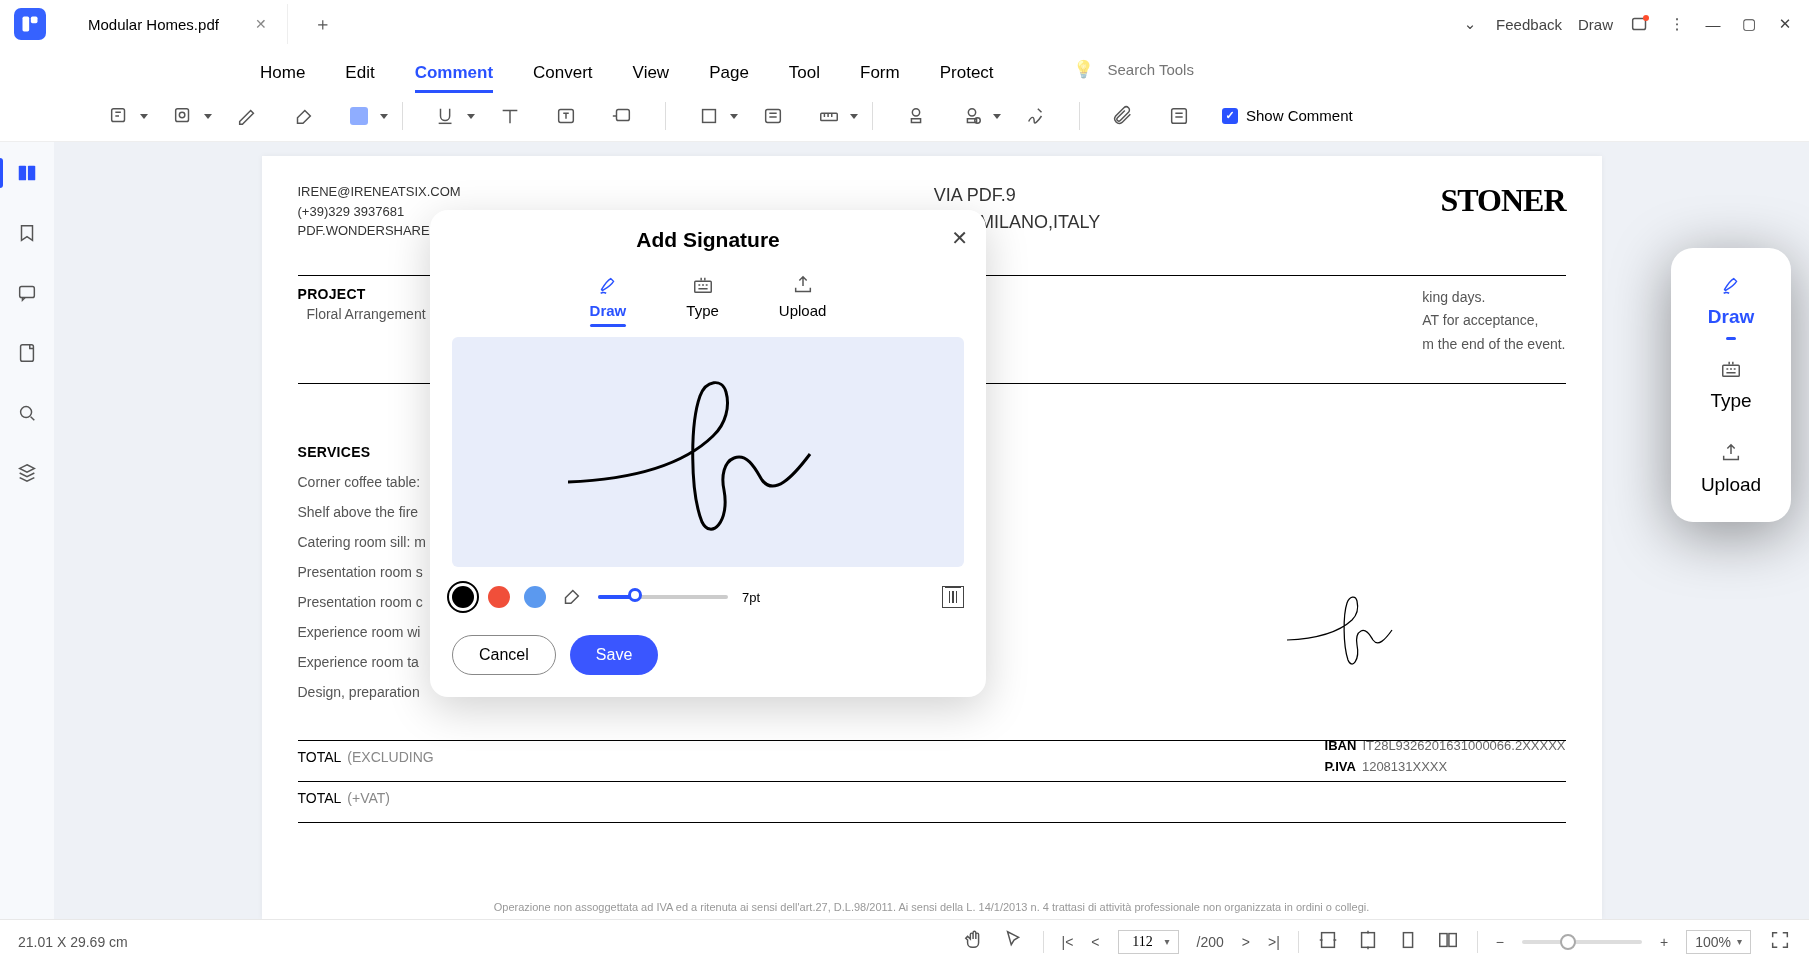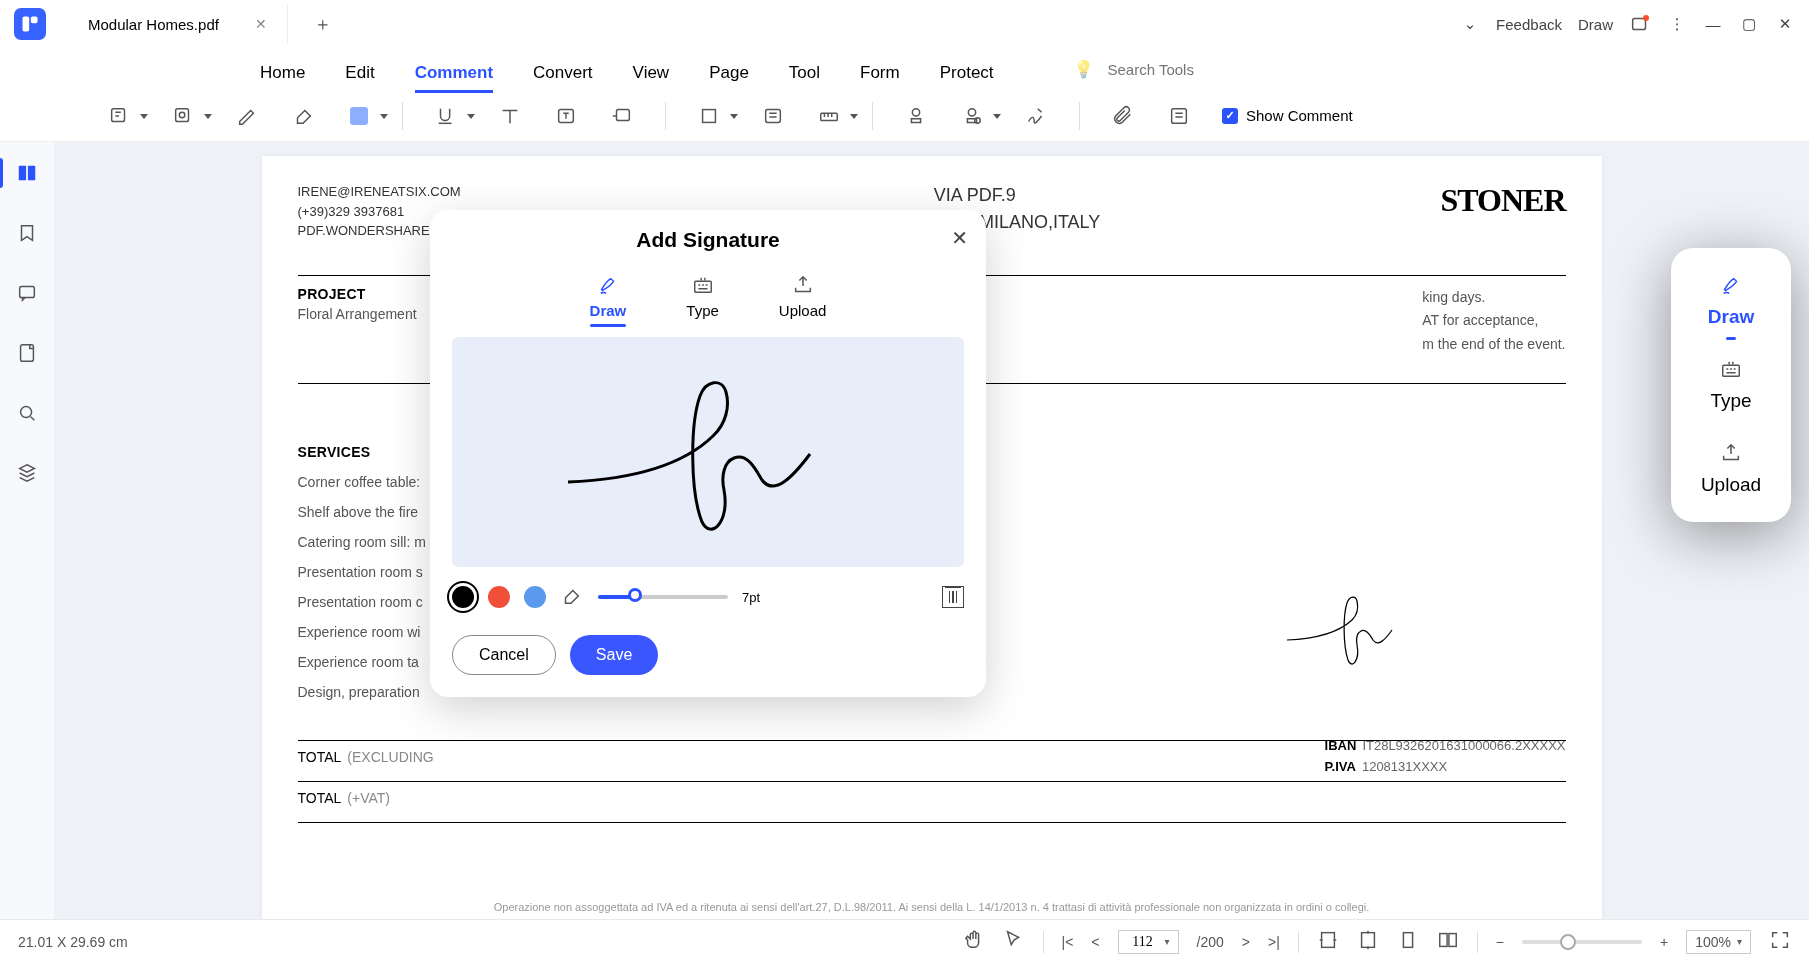--- a/index.html
+++ b/index.html
@@ -46,21 +46,21 @@
 .canvas { position:absolute; left:54px; top:142px; right:0; bottom:44px; background:#eef1f6; display:flex; justify-content:center; overflow:hidden;}
 .page { width:1340px; background:#fff; margin-top:14px; padding:26px 36px; box-shadow:0 0 6px rgba(0,0,0,.05); position:relative;}
 .doc-head { display:flex; justify-content:space-between; }
 .doc-head .left { font-size:13px; color:#333; line-height:1.5; }
 .doc-head .mid { font-size:18px; color:#333; line-height:1.5; margin-left:130px; }
 .doc-head .brand { font-family:"Times New Roman",serif; font-weight:900; font-size:32px; letter-spacing:-1px; }
 .hr { border:none; border-top:1.5px solid #000; margin:34px 0 10px; }
 .hr2 { border:none; border-top:1px solid #000; margin:16px 0 6px; }
 .row { display:flex; gap:200px; font-size:14px; }
 .lbl { font-weight:700; font-size:14px; letter-spacing:.3px; }
-.val { color:#555; font-size:14px; margin-top:4px; }
+.val { color:#555; font-size:14px; margin-top:4px;margin-left:9px; }
 .svcs { margin-top:60px; }
 .svcs .item { color:#555; font-size:14px; margin-top:14px; }
 .tot { display:flex; font-size:14px; margin:8px 0; }
 .tot span:first-child { font-weight:400; margin-right:6px; }
 .tot .lt { color:#888; }
 .iban-block { position:absolute; right:36px; bottom:145px; font-size:13px; }
 .iban-block .lbl2 { font-weight:700; margin-right:6px;}
 .iban-block .v2 { color:#666; }
 .fine { position:absolute; left:36px; right:36px; bottom:6px; text-align:center; font-size:11px; color:#999; }
 .sig-on-doc { position:absolute; right:180px; bottom:240px; }

